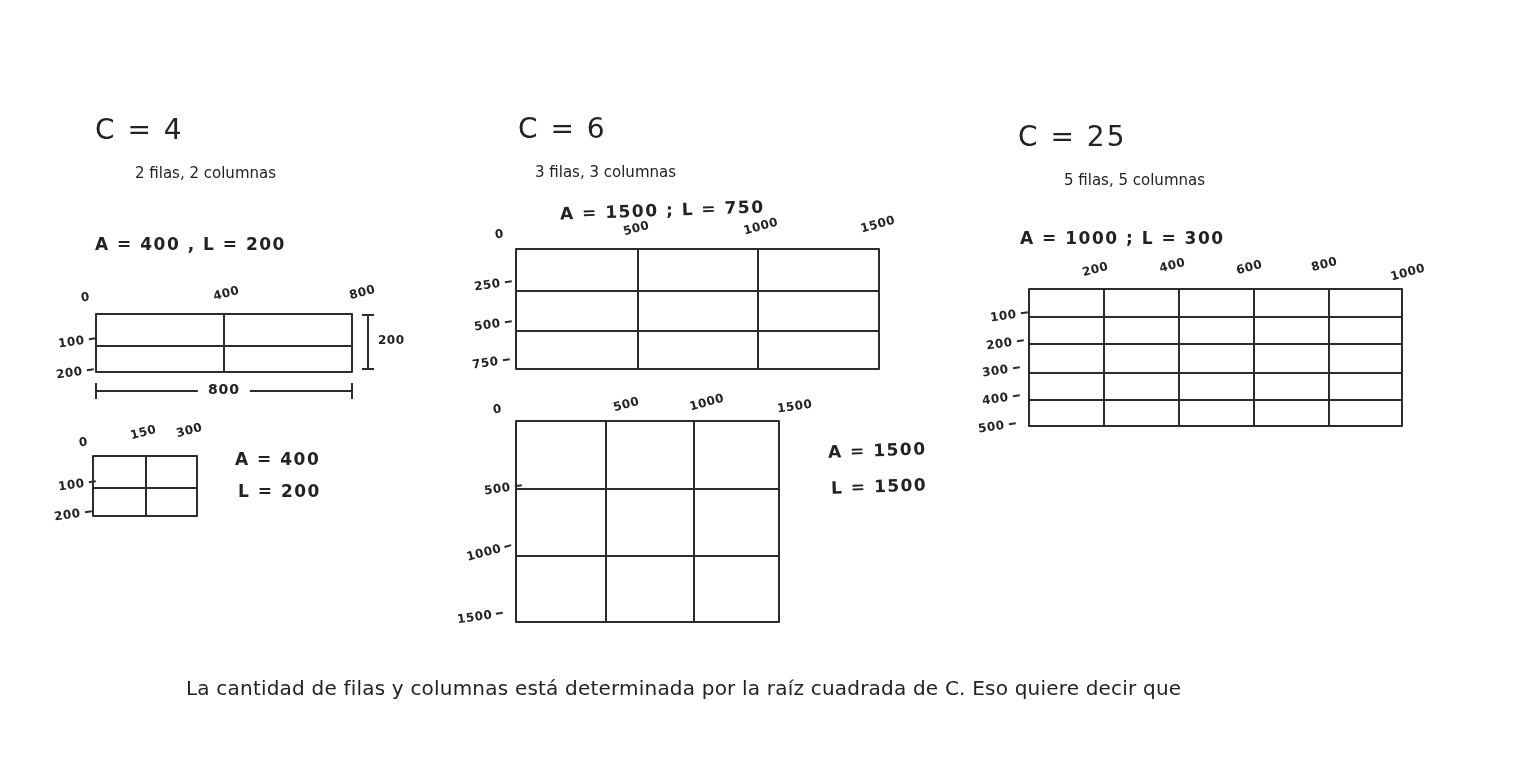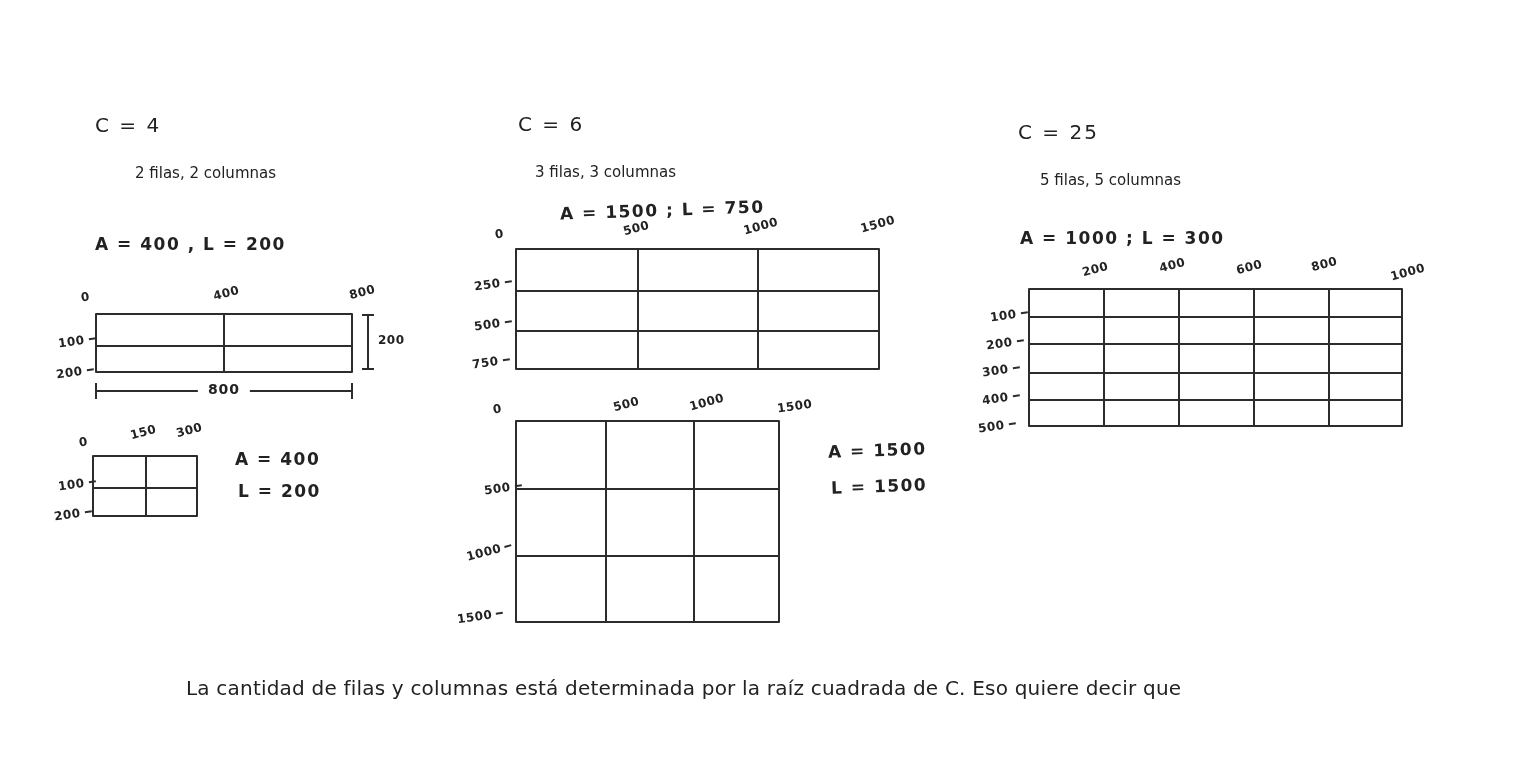--- a/index.html
+++ b/index.html
@@ -2,21 +2,21 @@
 <html><head>
 <meta charset="utf-8">
 <style>
   html,body { margin:0; padding:0; background:#ffffff; }
   .canvas {
     position:relative; width:1532px; height:757px; background:#ffffff;
     font-family:"DejaVu Sans", sans-serif; color:#222222; overflow:hidden;
   }
   .abs { position:absolute; white-space:nowrap; }
   .title { font-size:20px; letter-spacing:0.5px; text-align:center; }
-  .param { font-size:20px; letter-spacing:2px; }
+  .param { font-size:28px; letter-spacing:2px; }
   .dims  { font-size:15px; }
   .glabel{ font-size:17px; font-weight:600; letter-spacing:1.5px; }
   .footer-line { font-size:20px; letter-spacing:0.2px; }
 
   .grid-wrap { position:absolute; }
   .grid-box  { position:absolute; inset:0; border:2px solid #2c2c2c; border-radius:1px; }
   .vl { position:absolute; top:0; bottom:0; width:2px; background:#2c2c2c; }
   .hl { position:absolute; left:0; right:0; height:2px; background:#2c2c2c; }
 
   .tick { position:absolute; font-size:12px; font-weight:700; white-space:nowrap; letter-spacing:0.5px; }
@@ -110,21 +110,21 @@
     <span class="tick r15" style="left:174px; top:-25px;">1000</span>
     <span class="tick r8" style="left:262px; top:-21px;">1500</span>
     <span class="tick r8 ytick" style="left:-31px; top:61px;">500</span>
     <span class="tick r15 ytick" style="left:-49px; top:124px;">1000</span>
     <span class="tick r8 ytick" style="left:-58px; top:189px;">1500</span>
     <span class="sidelabel r2" style="left:313px; top:20px;">A = 1500</span>
     <span class="sidelabel r2" style="left:316px; top:56px;">L = 1500</span>
   </div>
 
   <div class="abs param" style="left:1018px; top:120px;">C = 25</div>
-  <div class="abs dims" style="left:1040px; top:171px;">5 filas, 5 columnas</div>
+  <div class="abs dims" style="left:1064px; top:171px;">5 filas, 5 columnas</div>
   <div class="abs glabel" style="left:1020px; top:228px;">A = 1000 ;   L = 300</div>
 
   <div class="grid-wrap" style="left:1028px; top:288px; width:375px; height:139px;">
     <div class="grid-box">
       <div class="vl" style="left:73px;"></div>
       <div class="vl" style="left:148px;"></div>
       <div class="vl" style="left:223px;"></div>
       <div class="vl" style="left:298px;"></div>
       <div class="hl" style="top:26px;"></div>
       <div class="hl" style="top:53px;"></div>

